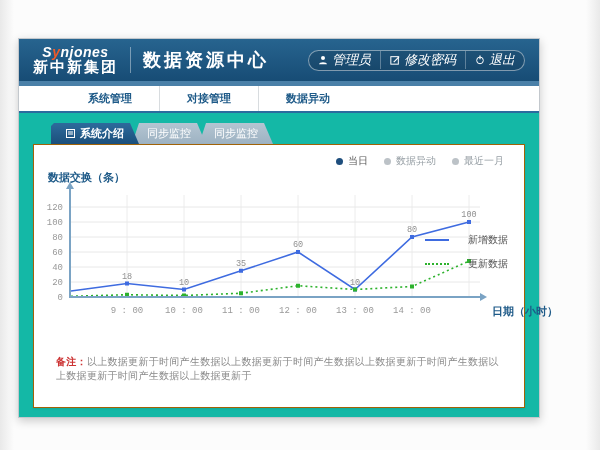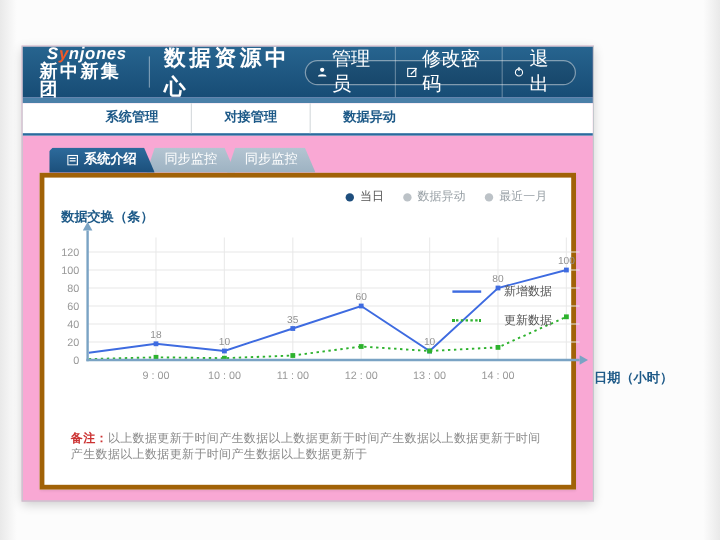--- a/index.html
+++ b/index.html
@@ -1,57 +1,57 @@
 <!DOCTYPE html>
 <html><head>
 <meta charset="utf-8">
 <style>
   * { margin:0; padding:0; box-sizing:border-box; }
   html,body { width:600px; height:450px; overflow:hidden;
     font-family:"Liberation Sans","DejaVu Sans",sans-serif;
     background:linear-gradient(90deg,#e9e9e9 0,#fcfcfc 14px,#fcfcfc 586px,#e9e9e9 100%); }
-  .window { position:absolute; left:18px; top:38px; width:477px; height:380px;
-    background:#f9a8d4; border:1px solid #c3c8cd; box-shadow:0 3px 9px rgba(0,0,0,.2); }
+  .window { position:absolute; left:18px; top:38px; width:522px; height:380px;
+    background:#14b8a6; border:1px solid #c3c8cd; box-shadow:0 3px 9px rgba(0,0,0,.2); }
 
   
   .header { height:42px; background:linear-gradient(180deg,#27648f,#174c75);
     display:flex; align-items:center; padding:0 14px; color:#fff; }
   .logo { display:flex; flex-direction:column; align-items:center; line-height:1.05; }
   .logo-text { font-size:14px; font-weight:bold; font-style:italic; letter-spacing:.5px; }
   .logo-sub { font-size:15px; font-weight:bold; letter-spacing:2px; }
   .hdr-divider { width:1px; height:26px; background:rgba(255,255,255,.4); margin:0 12px; }
   .app-title { font-size:18px; letter-spacing:3px; font-weight:bold; }
   .hdr-spacer { flex:1; }
   .user-pill { display:flex; align-items:center; height:21px; border:1px solid rgba(255,255,255,.45);
-    border-radius:11px; background:rgba(0,0,0,.12); font-size:16px; }
+    border-radius:11px; background:rgba(0,0,0,.12); font-size:13px;font-style:italic; }
   .user-pill .item { display:flex; align-items:center; gap:4px; padding:0 9px; cursor:pointer; }
   .user-pill .item + .item { border-left:1px solid rgba(255,255,255,.3); }
   .user-pill svg { width:10px; height:10px; }
 
   .accent-bar { height:5px; background:#4a80a8; }
 
   
   .nav { background:#fff; height:27px; display:flex; align-items:center;
     padding-left:42px; border-bottom:2px solid #2b6b9e; }
   .nav .nav-item { padding:0 27px; font-size:11px; font-weight:bold; color:#1e5a88;
     cursor:pointer; line-height:25px; }
   .nav .nav-item + .nav-item { border-left:1px solid #d8dcdf; }
 
   
   .content { padding:10px 14px 0; }
   .tabs { display:flex; margin-left:8px; height:21px; position:relative; }
   .tab { padding:0 15px; font-size:11px; line-height:21px; color:#fff;
     background:linear-gradient(180deg,#b4c5d2,#9db2c2); margin-left:-7px; cursor:pointer;
     clip-path:polygon(7px 0, calc(100% - 9px) 0, 100% 100%, 0 100%); display:flex; align-items:center; gap:5px; }
-  .tab.active { background:linear-gradient(180deg,#2d6b9c,#1b4f7b); z-index:2; margin-left:0;
+  .tab.active { background:linear-gradient(180deg,#2d6b9c,#1b4f7b); z-index:2; margin-left:10px;
     clip-path:polygon(0 3px, 3px 0, calc(100% - 9px) 0, 100% 100%, 0 100%); font-weight:bold;align-items:center; }
   .tab svg { width:9px; height:9px; }
 
-  .card { position:relative; background:#fff; border:4px solid #a16207; height:264px;
-    box-shadow:0 1px 2px rgba(0,0,0,.08); }
+  .card { position:relative; background:#fff; border:1px solid #a16207; height:264px;
+    box-shadow:0 1px 2px rgba(0,0,0,.08);font-family:Liberation Mono, monospace; }
 
   
   .radios { position:absolute; top:9px; right:20px; display:flex; gap:16px;
     align-items:center; font-size:10px; }
   .radio { display:flex; align-items:center; gap:5px; cursor:pointer; color:#98a0a6; }
   .radio .dot { width:7px; height:7px; border-radius:50%; background:#bcc2c7; }
   .radio.selected { color:#555; }
   .radio.selected .dot { background:#1e4e7d; }
 
   

